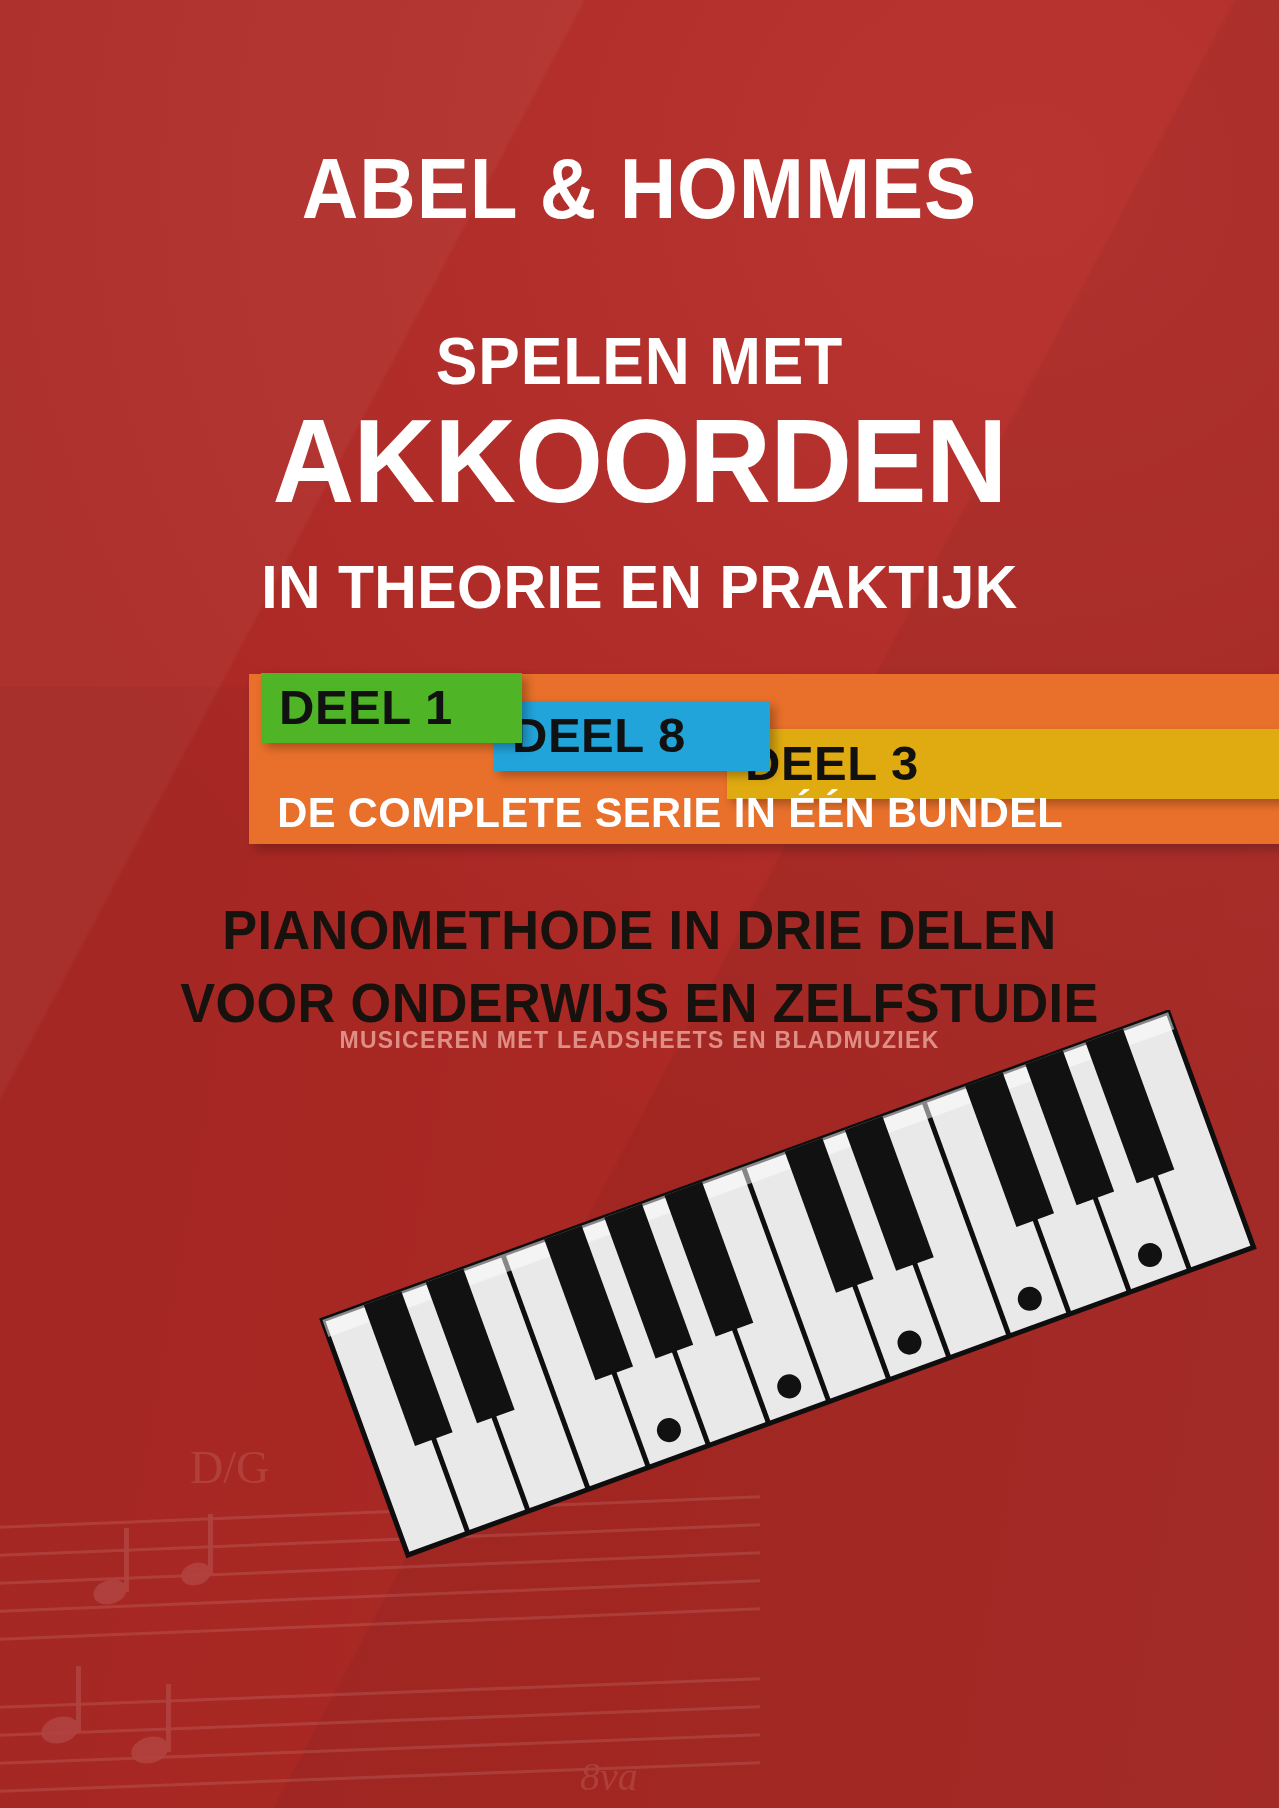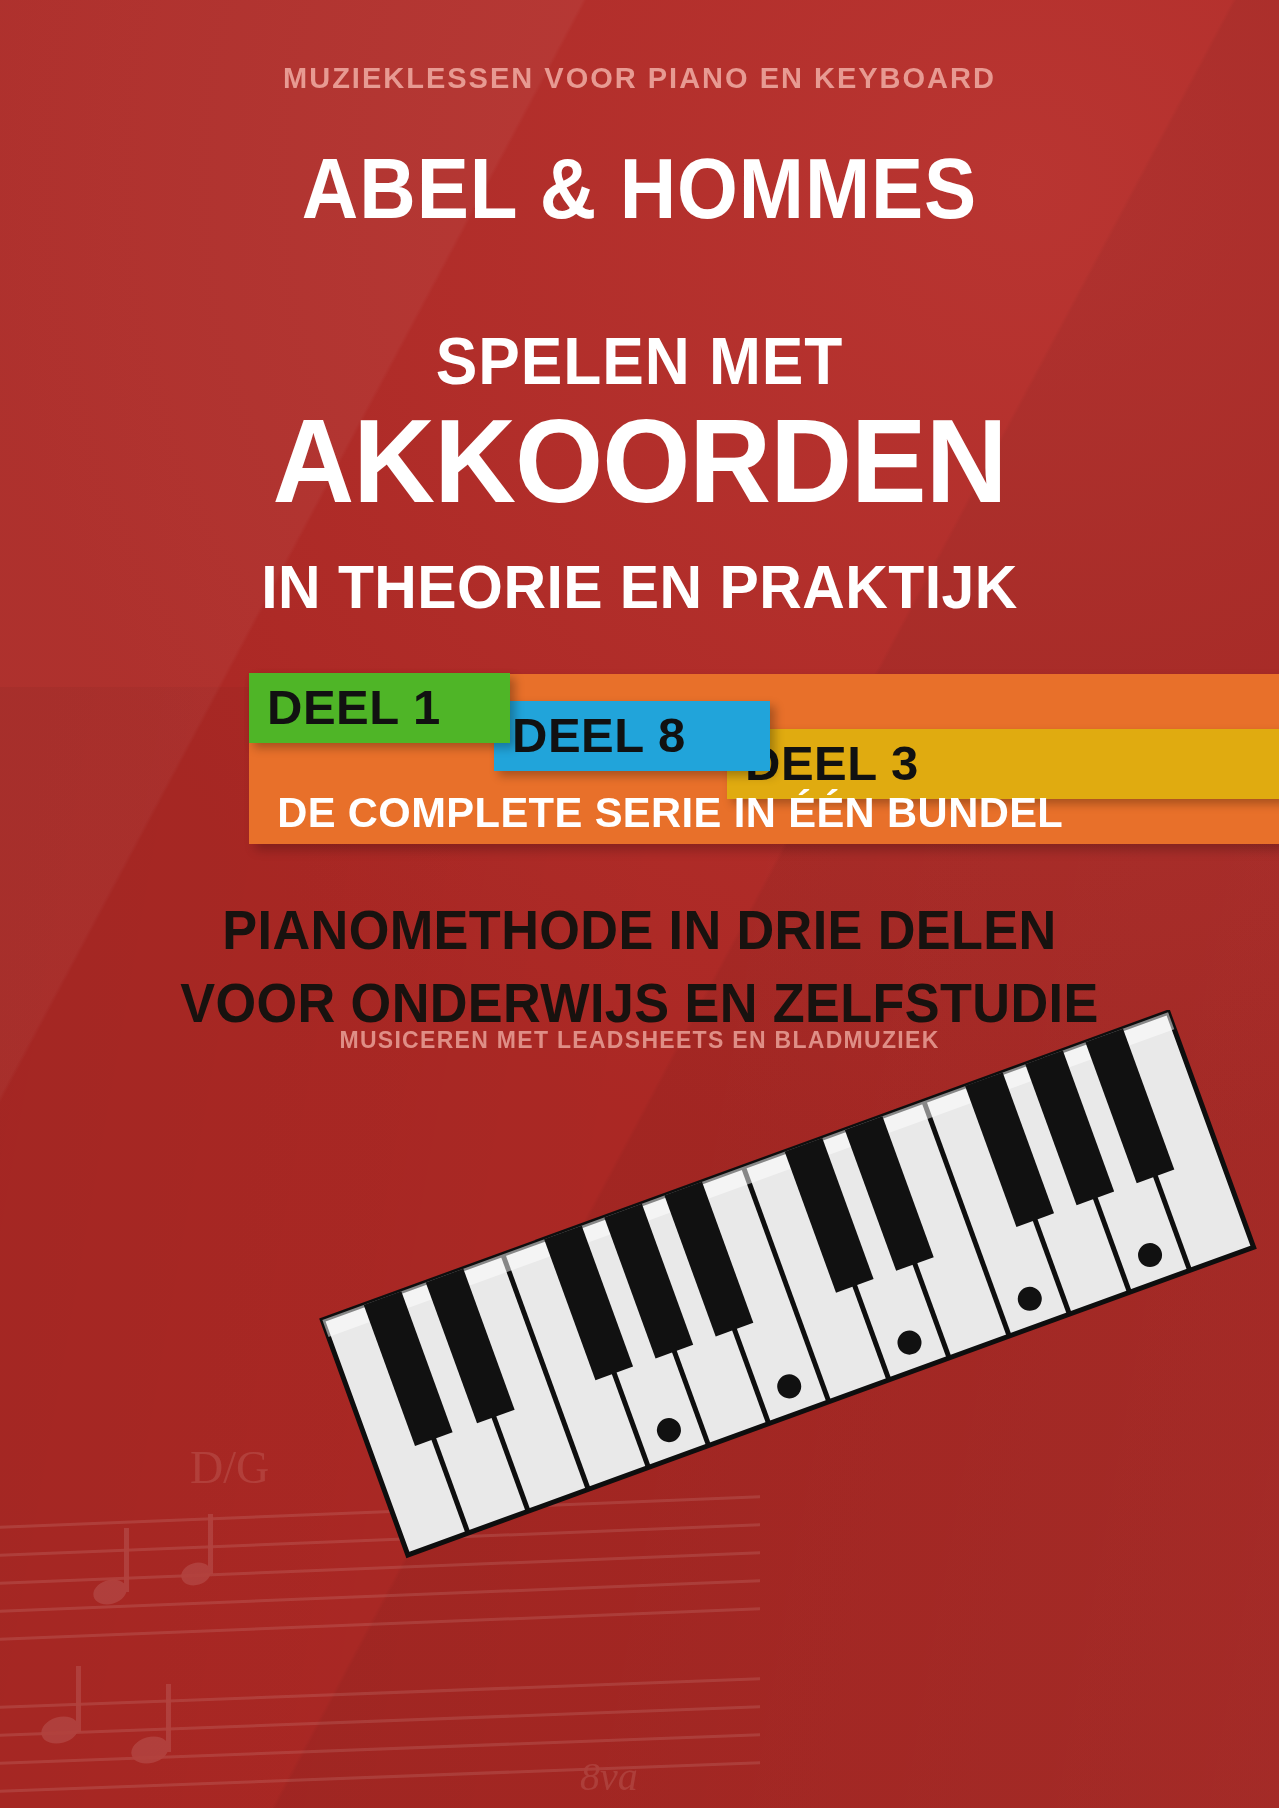--- a/index.html
+++ b/index.html
@@ -131,21 +131,21 @@
     position: absolute;
     font-weight: bold;
     font-size: 49px;
     color: #111111;
     padding: 6px 18px 8px 18px;
     letter-spacing: 0.5px;
     white-space: nowrap;
     box-shadow: 5px 5px 9px rgba(0,0,0,0.28);
   }
   .deel1 {
-    left: 0;
+    left: 12px;
     top: -1px;
     background: #4fb527;
     width: 225px;
   }
   .deel2 {
     left: 245px;
     top: 27px;
     background: #21a4da;
     width: 240px;
   }
@@ -230,21 +230,20 @@
       <rect x="208" y="136" width="5" height="60"></rect>
       <ellipse cx="60" cy="352" rx="19" ry="13" transform="rotate(-16 60 352)"></ellipse>
       <rect x="76" y="288" width="5" height="66"></rect>
       <ellipse cx="150" cy="372" rx="19" ry="13" transform="rotate(-16 150 372)"></ellipse>
       <rect x="166" y="306" width="5" height="68"></rect>
     </g>
     <text x="190" y="105" fill="#efc9c4" font-family="'Liberation Serif', serif" font-size="46" opacity="0.95">D/G</text>
     <text x="580" y="412" fill="#efc9c4" font-family="'Liberation Serif', serif" font-size="40" font-style="italic" opacity="0.95">8va</text>
   </svg>
 
-  <div class="kicker">MUZIEKLESSEN VOOR PIANO EN KEYBOARD</div>
   <div class="authors">ABEL &amp; HOMMES</div>
 
   <div class="t1">SPELEN MET</div>
   <div class="t2">AKKOORDEN</div>
   <div class="t3">IN THEORIE EN PRAKTIJK</div>
 
   <div class="banner-wrap">
     <div class="orange-band"></div>
     <div class="deel deel3">DEEL 3</div>
     <div class="deel deel2">DEEL 8</div>

